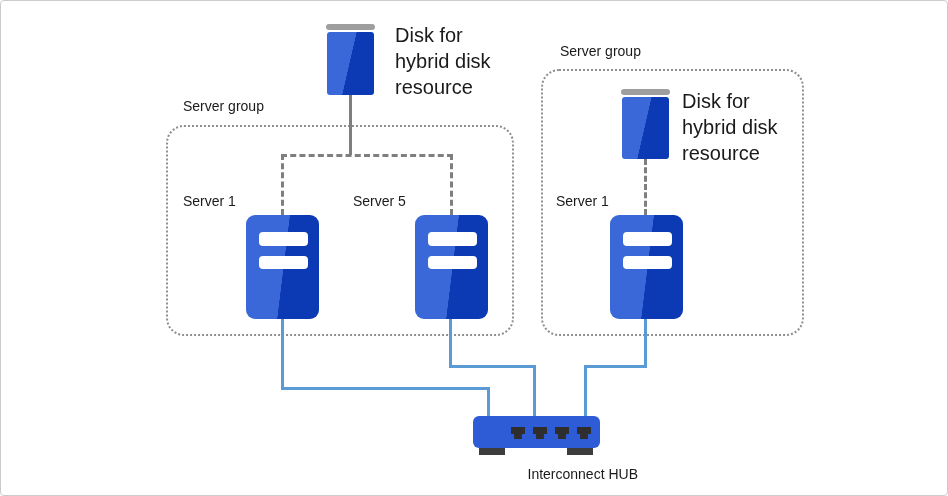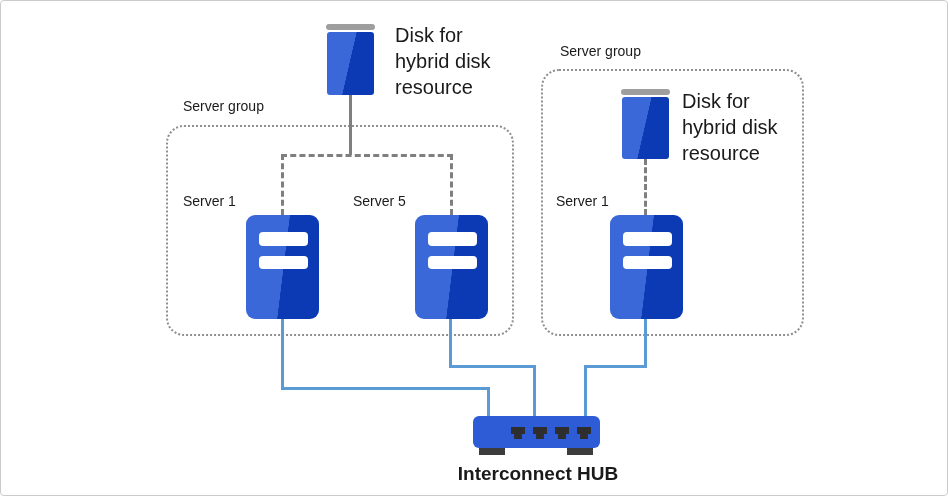--- a/index.html
+++ b/index.html
@@ -141,15 +141,15 @@
   </div>
 
   <div class="abs hub-foot" style="left:478px;top:444px;"></div>
   <div class="abs hub-foot" style="left:566px;top:444px;"></div>
   <div class="abs hub-body" style="left:472px;top:415px;">
     <div class="port" style="left:38px;"></div>
     <div class="port" style="left:60px;"></div>
     <div class="port" style="left:82px;"></div>
     <div class="port" style="left:104px;"></div>
   </div>
-  <div class="abs label" style="left:437px;top:463px;width:200px;text-align:center;font-size:19px;font-weight:bold;">Interconnect HUB</div>
+  <div class="abs label" style="left:437px;top:463px;width:200px;text-align:right;font-size:14px;">Interconnect HUB</div>
 
 </div>
 
 </body></html>

